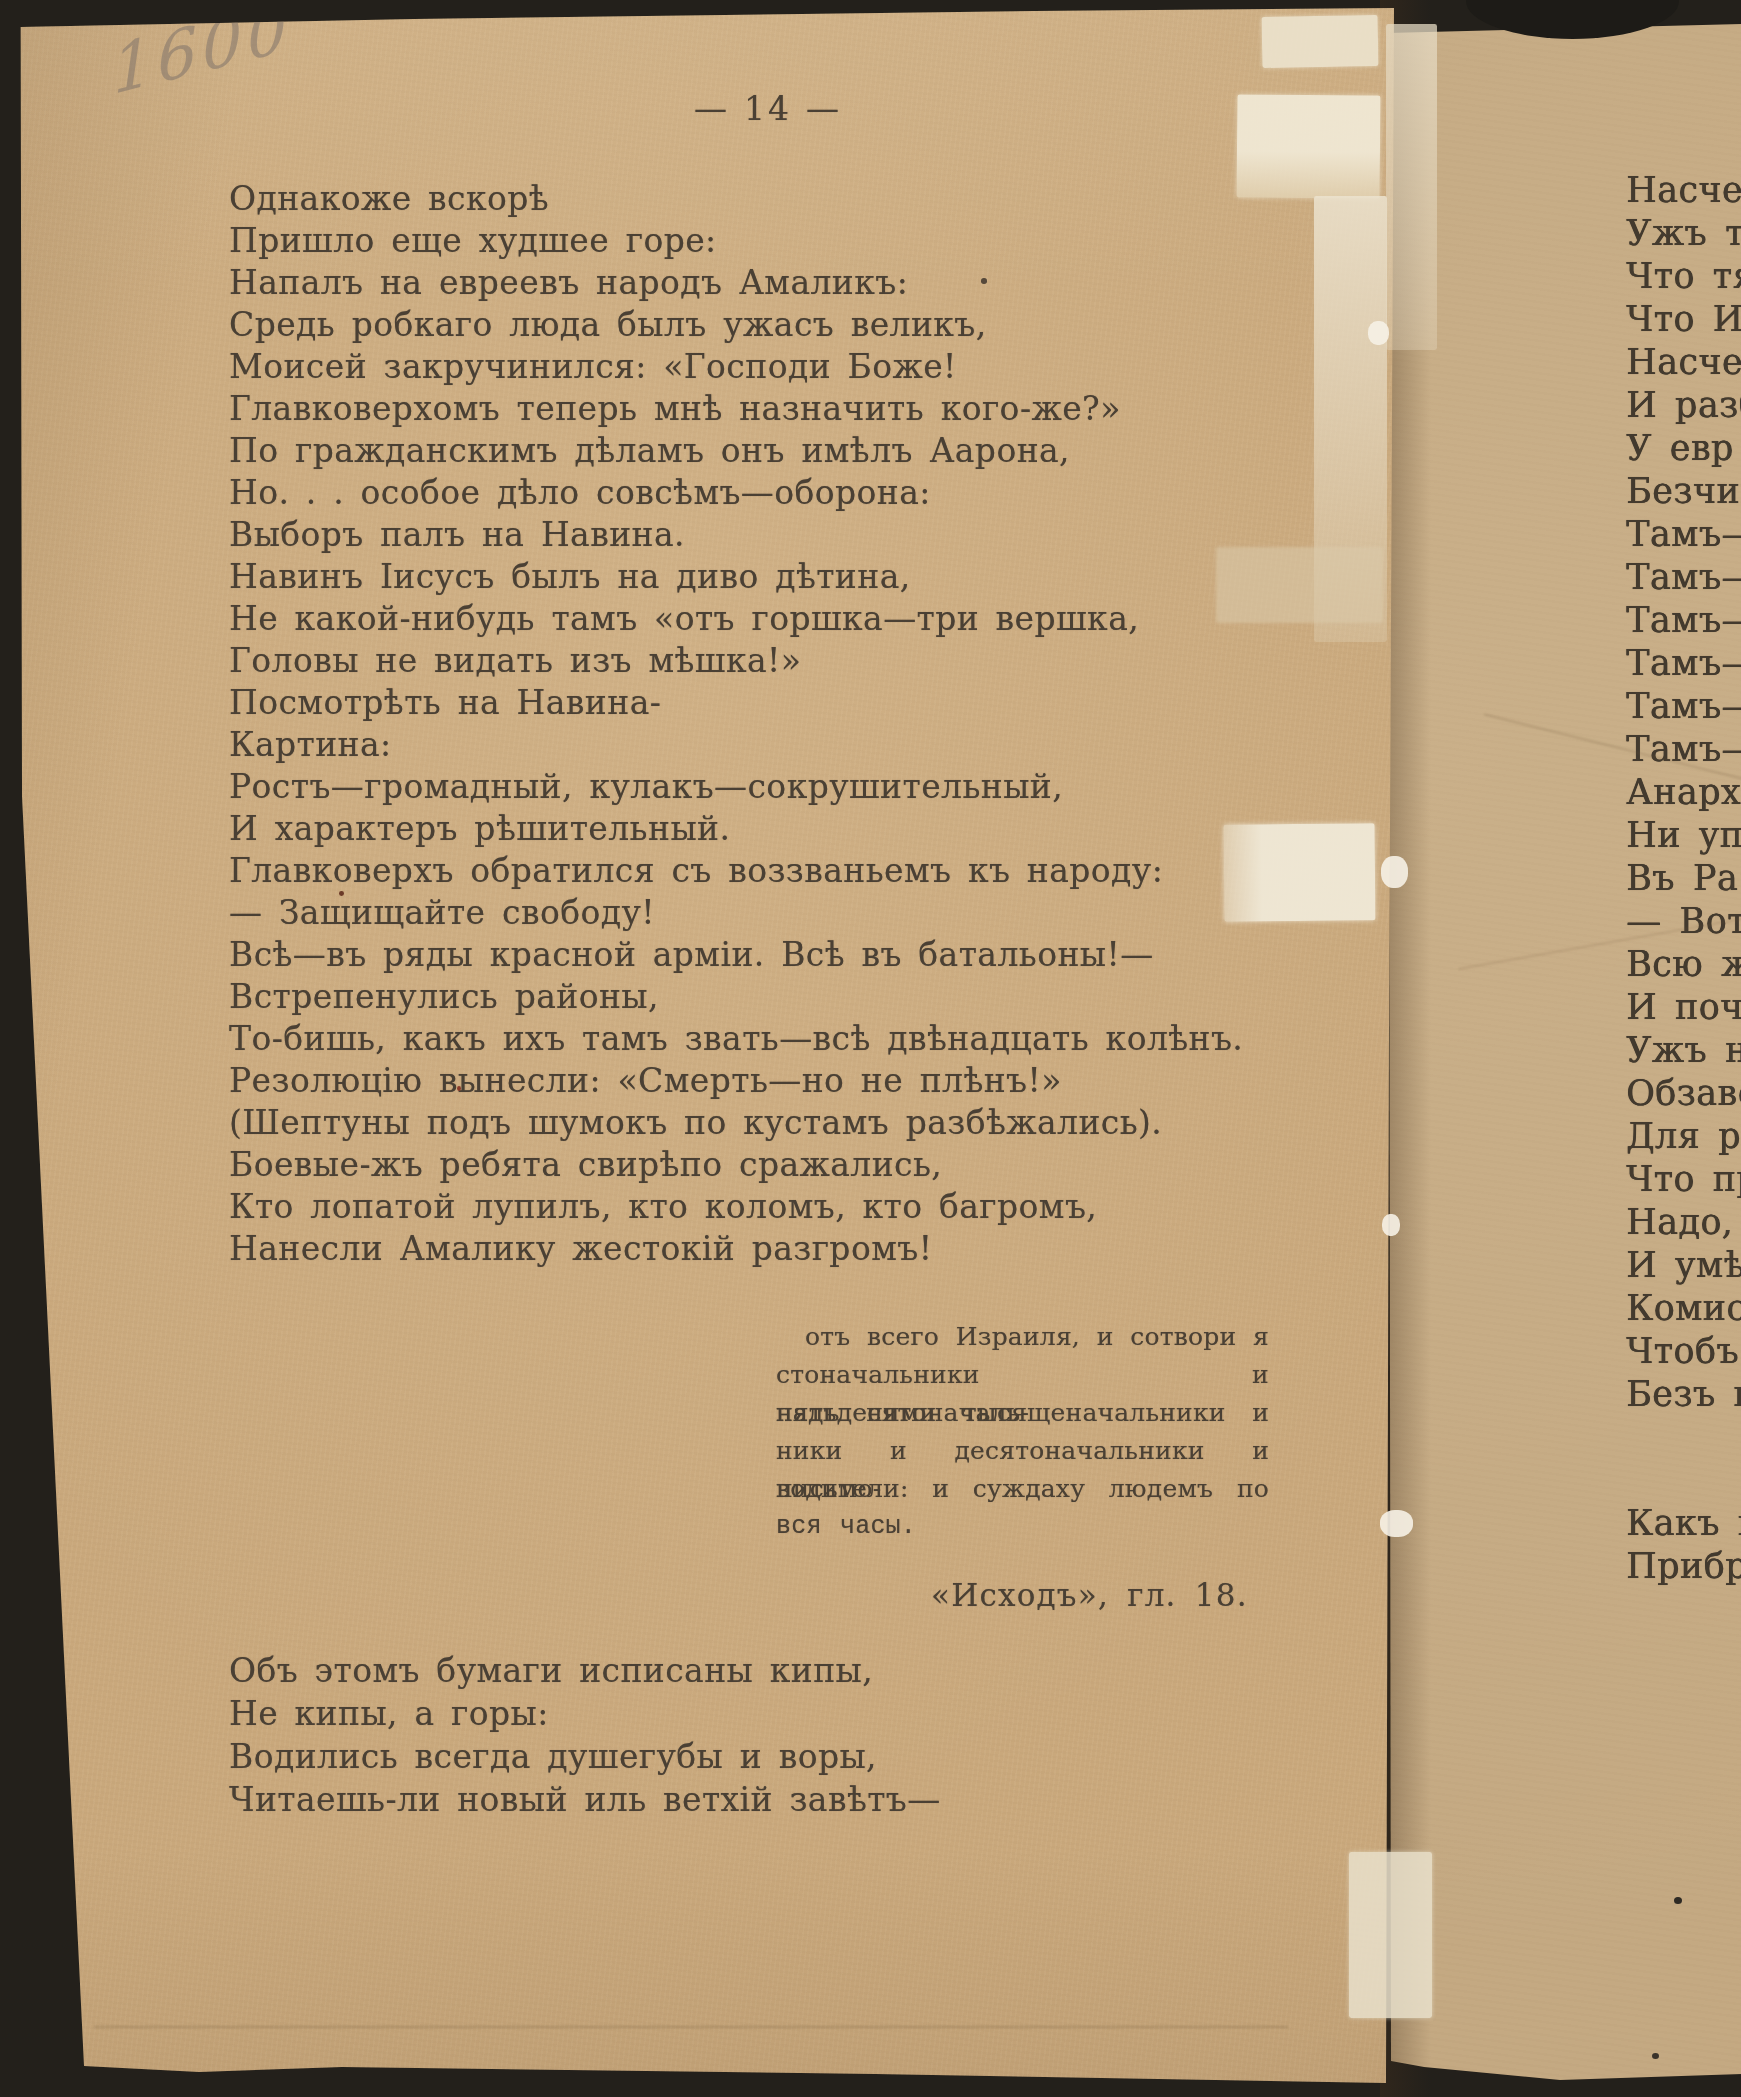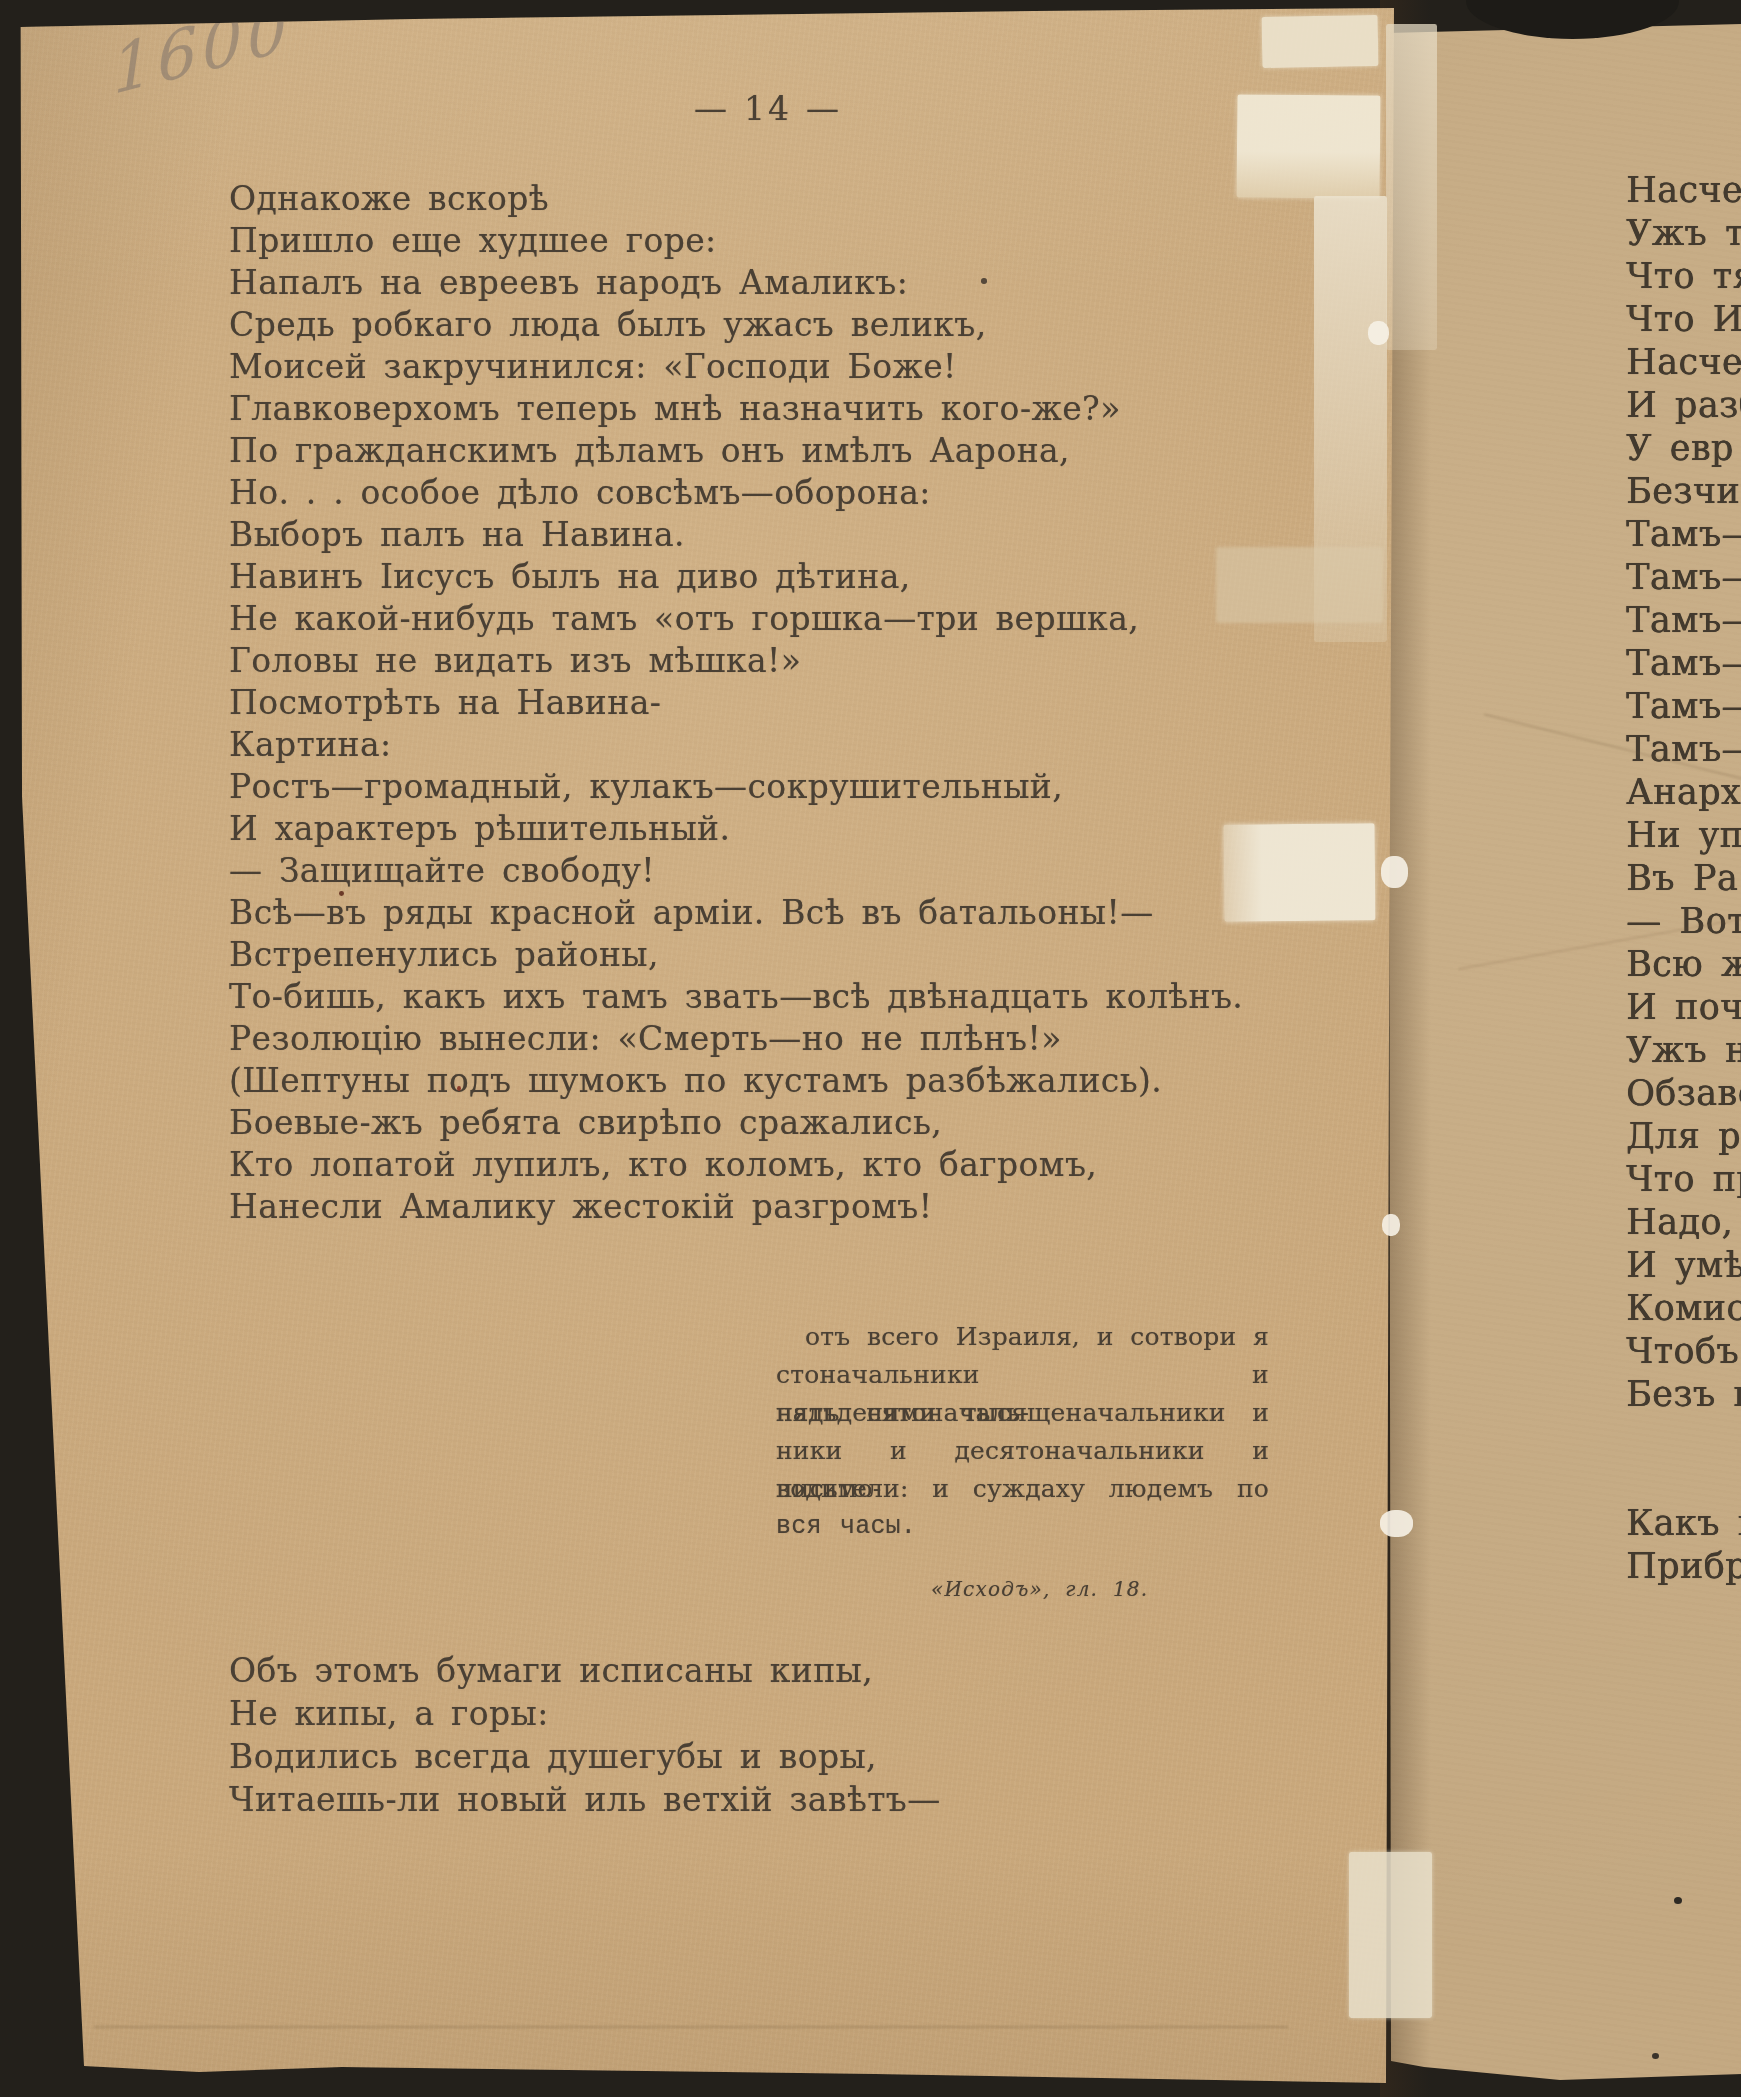--- a/index.html
+++ b/index.html
@@ -53,21 +53,21 @@
     transform:rotate(-14deg) skewX(-12deg);
     text-shadow:none;letter-spacing:4.8px;
   }
   .main-poem{position:absolute;left:229px;top:178px;font-size:33px;letter-spacing:0.4px;word-spacing:5.6px;}
   .pline{line-height:42px;height:42px;white-space:pre;}
   .quote{position:absolute;left:776px;top:1318px;width:493px;font-size:25px;letter-spacing:0.2px;word-spacing:3.2px;}
   .qline{line-height:38px;height:38px;text-align:justify;text-align-last:justify;white-space:normal;}
   .qline:first-child{text-indent:29px;}
   .qline:last-child{text-align-last:auto;font-family:Liberation Mono, monospace;}
   .attribution{
-    position:absolute;left:931px;top:1577px;font-size:20px;font-style:italic;
+    position:absolute;left:931px;top:1577px;font-size:31px;
     letter-spacing:1.2px;word-spacing:7.2px;
   }
   .lower-poem{position:absolute;left:229px;top:1649px;font-size:33px;letter-spacing:0.4px;word-spacing:5.6px;}
   .lline{line-height:43px;height:43px;white-space:pre;}
   .right-col{
     position:absolute;left:1626px;top:169px;font-size:35px;letter-spacing:0.4px;word-spacing:6.4px;
     color:#433a2e;text-shadow:0.5px 0 0 #433a2e, 0 0 0.8px rgba(67,58,46,.5);
   }
   .rline{line-height:43px;height:43px;white-space:pre;}
 
@@ -164,20 +164,21 @@
         <div class="pline">По гражданскимъ дѣламъ онъ имѣлъ Аарона,</div>
         <div class="pline">Но. . . особое дѣло совсѣмъ—оборона:</div>
         <div class="pline">Выборъ палъ на Навина.</div>
         <div class="pline">Навинъ Іисусъ былъ на диво дѣтина,</div>
         <div class="pline">Не какой-нибудь тамъ «отъ горшка—три вершка,</div>
         <div class="pline">Головы не видать изъ мѣшка!»</div>
         <div class="pline">Посмотрѣть на Навина-</div>
         <div class="pline">Картина:</div>
         <div class="pline">Ростъ—громадный, кулакъ—сокрушительный,</div>
         <div class="pline">И характеръ рѣшительный.</div>
+        <div class="pline">Главковерхъ обратился съ воззваньемъ къ народу:</div>
         <div class="pline">— Защищайте свободу!</div>
         <div class="pline">Всѣ—въ ряды красной арміи. Всѣ въ батальоны!—</div>
         <div class="pline">Встрепенулись районы,</div>
         <div class="pline">То-бишь, какъ ихъ тамъ звать—всѣ двѣнадцать колѣнъ.</div>
         <div class="pline">Резолюцію вынесли: «Смерть—но не плѣнъ!»</div>
         <div class="pline">(Шептуны подъ шумокъ по кустамъ разбѣжались).</div>
         <div class="pline">Боевые-жъ ребята свирѣпо сражались,</div>
         <div class="pline">Кто лопатой лупилъ, кто коломъ, кто багромъ,</div>
         <div class="pline">Нанесли Амалику жестокій разгромъ!</div>
       </div>

